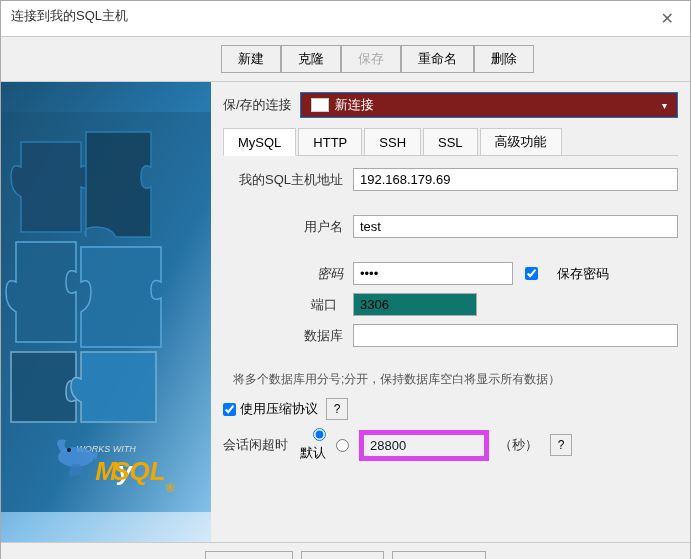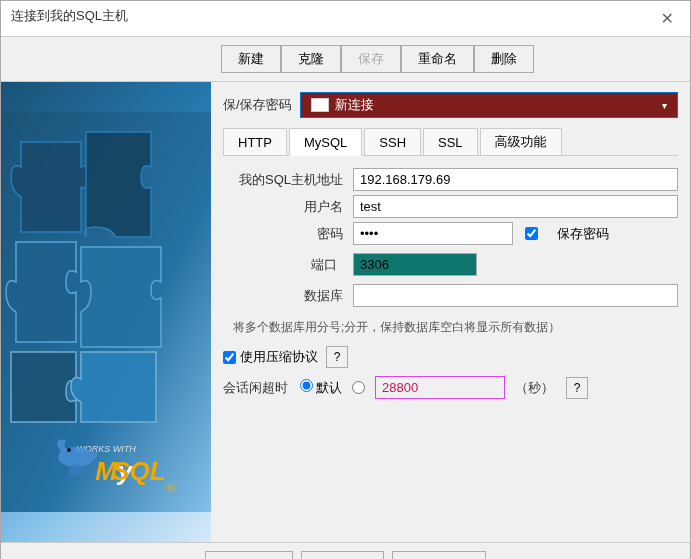--- a/index.html
+++ b/index.html
@@ -123,21 +123,21 @@
       margin-right: 2px;
     }
     .tab.active {
       background: #fff;
       border-bottom: 1px solid #fff;
       margin-bottom: -1px;
     }
     .form-row {
       display: flex;
       align-items: center;
-      margin-bottom: 4px;
+      margin-bottom: 24px;
     }
     .form-label {
       width: 130px;
       font-size: 13px;
       color: #333;
       text-align: right;
       padding-right: 10px;
     }
     .form-input {
       flex: 1;
@@ -152,20 +152,21 @@
       display: flex;
       align-items: center;
       margin-bottom: 8px;
     }
     .password-label {
       width: 130px;
       font-size: 13px;
       color: #333;
       text-align: right;
       padding-right: 10px;
+      font-style: italic;
     }
     .password-input {
       width: 160px;
       border: 1px solid #aaa;
       padding: 3px 6px;
       font-size: 13px;
       font-family: inherit;
       background: #fff;
       outline: none;
     }
@@ -234,26 +235,26 @@
       margin-bottom: 8px;
       gap: 6px;
     }
     .timeout-label {
       font-size: 13px;
       color: #333;
       margin-right: 6px;
     }
     .timeout-input {
       width: 130px;
-      border: 1px solid #d946ef;
+      border: 5px solid #d946ef;
       padding: 3px 6px;
       font-size: 13px;
       font-family: inherit;
       background: #f0f0f0;
-      color: #be185d;
+      color: #0f172a;
     }
     .timeout-unit {
       font-size: 13px;
       color: #333;
     }
     .radio-group {
       display: flex;
       align-items: center;
       gap: 10px;
     }
@@ -352,31 +353,31 @@
         <path d="M 90 342 Q 100 335 95 348 Z" fill="#4a90d9" opacity="0.7"></path>
         <path d="M 72 352 Q 65 362 70 365 Q 78 360 82 365 Q 84 358 78 352 Z" fill="#3a7abf" opacity="0.8"></path>
         <circle cx="68" cy="338" r="2" fill="#001a33"></circle>
         <text x="165" y="380" font-size="12" fill="#f0a800" font-weight="bold" font-family="Arial">®</text>
       </svg>
     </div>
 
     <div class="right-panel">
 
       <div class="saved-connection-row">
-        <span class="saved-connection-label">保/保存密码</span>
+        <span class="saved-connection-label">保/存的连接</span>
         <div class="saved-connection-select" style="flex:1; display:flex; align-items:center;">
           <span class="white-box"></span>
           <span>新连接</span>
           <span class="dropdown-arrow">▾</span>
         </div>
       </div>
 
       <div class="tabs">
+        <button class="tab active">MySQL</button>
         <button class="tab">HTTP</button>
-        <button class="tab active">MySQL</button>
         <button class="tab">SSH</button>
         <button class="tab">SSL</button>
         <button class="tab">高级功能</button>
       </div>
 
       <div class="form-row">
         <span class="form-label">我的SQL主机地址</span>
         <input class="form-input" type="text" value="192.168.179.69" style="">
       </div>
 
@@ -410,21 +411,21 @@
         <div class="compress-check">
           <input type="checkbox" checked="" style="">
           <span>使用压缩协议</span>
         </div>
         <button class="help-btn">?</button>
       </div>
 
       <div class="timeout-row">
         <span class="timeout-label">会话闲超时</span>
         <div class="radio-group">
-          <label style="display:flex;align-items:flex-start;gap:3px;">
+          <label style="display:flex;align-items:flex-end;gap:3px;flex-direction:column;">
             <input type="radio" name="timeout" checked="" style="">
             <span>默认</span>
           </label>
           <label style="display:flex;align-items:center;gap:3px;">
             <input type="radio" name="timeout" style="">
           </label>
           <input class="timeout-input" type="text" value="28800" style="">
           <span class="timeout-unit">（秒）</span>
         </div>
         <button class="help-btn" style="margin-left:6px;">?</button>

